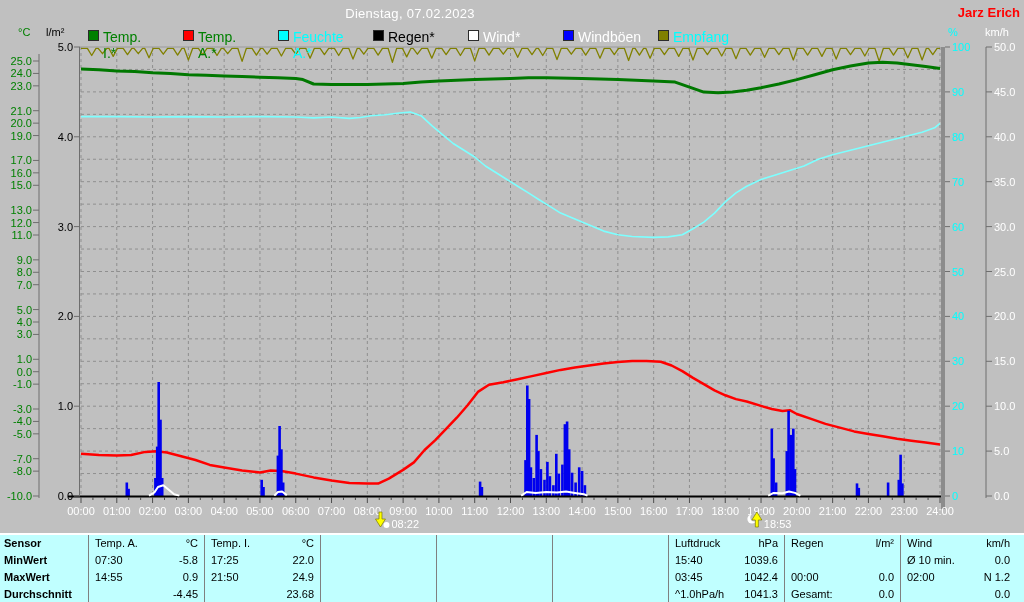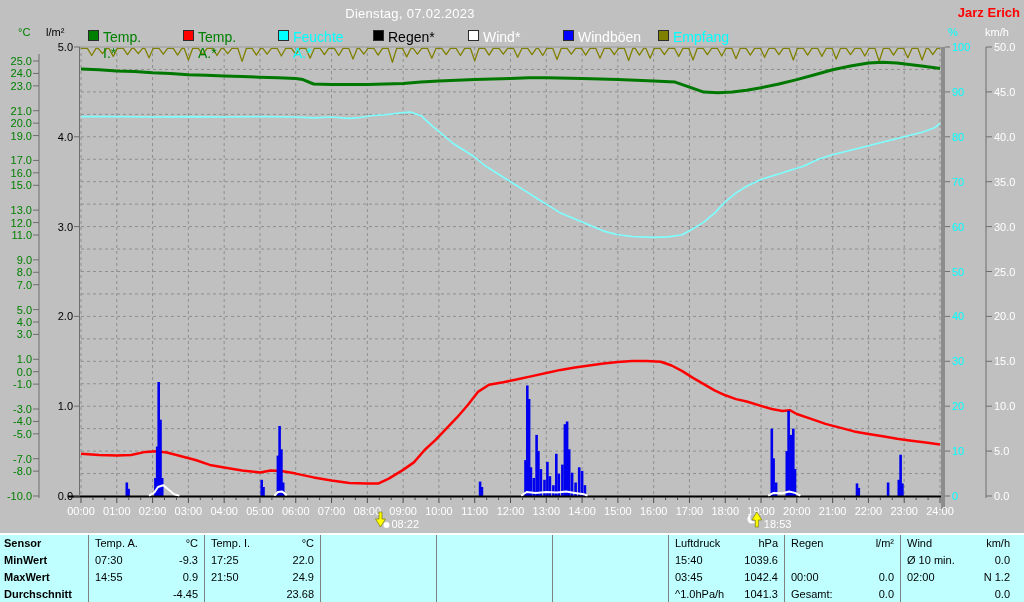--- a/index.html
+++ b/index.html
@@ -406,21 +406,21 @@
         <div class="st-label">MaxWert</div>
         <div class="st-label">Durchschnitt</div>
       </div>
       <div class="st-col data" style="width: 116px;">
         <div class="st-row st-hdr">
           <span class="lft">Temp. A.</span>
           <span class="rgt">°C</span>
         </div>
         <div class="st-row">
           <span class="lft">07:30</span>
-          <span class="rgt">-9.3</span>
+          <span class="rgt">-5.8</span>
         </div>
         <div class="st-row">
           <span class="lft">14:55</span>
           <span class="rgt">0.9</span>
         </div>
         <div class="st-row">
           <span class="lft"></span>
           <span class="rgt">-4.45</span>
         </div>
       </div>

